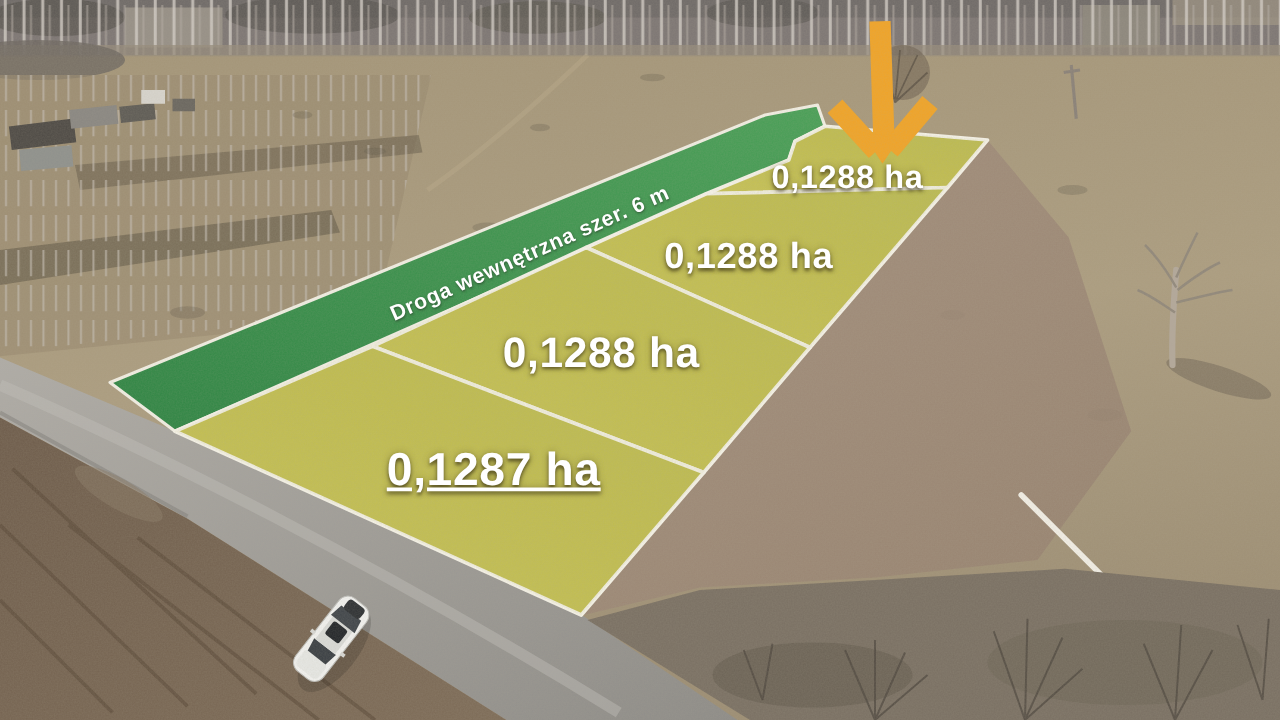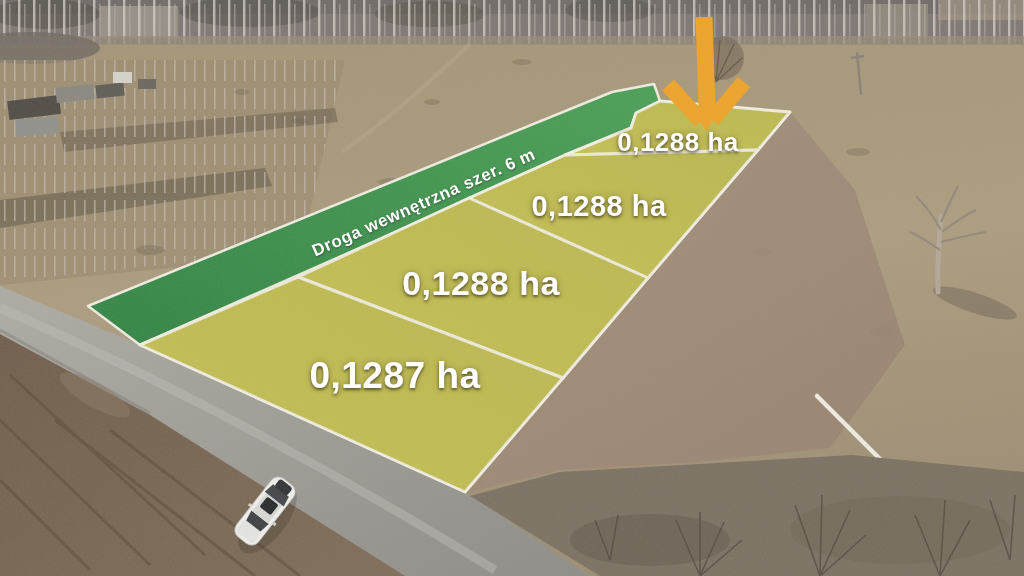--- a/index.html
+++ b/index.html
@@ -9,21 +9,21 @@
   }
   .stage svg{position:absolute;inset:0;display:block;}
   .label{
     position:absolute;color:#fff;font-weight:700;white-space:nowrap;
     transform:translate(-50%,-50%);letter-spacing:.5px;
     text-shadow:0 2px 3px rgba(55,48,20,.65),0 0 6px rgba(70,60,25,.35);
   }
   .plot-label-1{left:678px;top:142px;font-size:26px;}
   .plot-label-2{left:599px;top:206px;font-size:29px;}
   .plot-label-3{left:481px;top:283px;font-size:34px;}
-  .plot-label-4{left:395px;top:376px;font-size:37px;}
+  .plot-label-4{left:395px;top:376px;font-size:37px;text-decoration:underline;}
   .road-label{
     left:424px;top:203px;font-size:17px;font-weight:600;letter-spacing:.6px;
     transform:translate(-50%,-50%) rotate(-24deg);
     text-shadow:0 1px 2px rgba(40,60,40,.7);
   }
 </style>
 </head>
 <body>
 
 <div class="stage">

